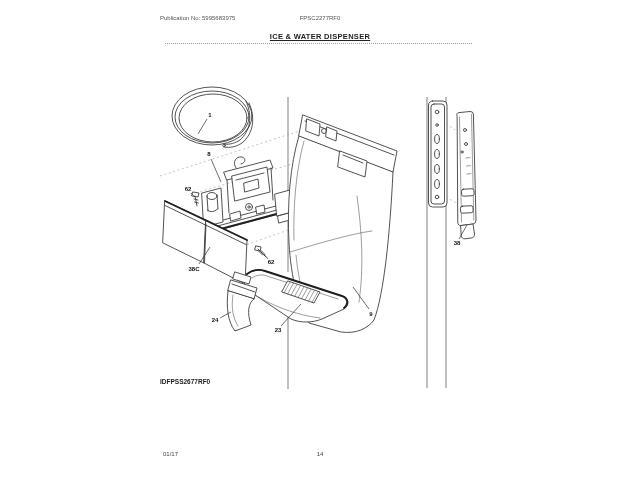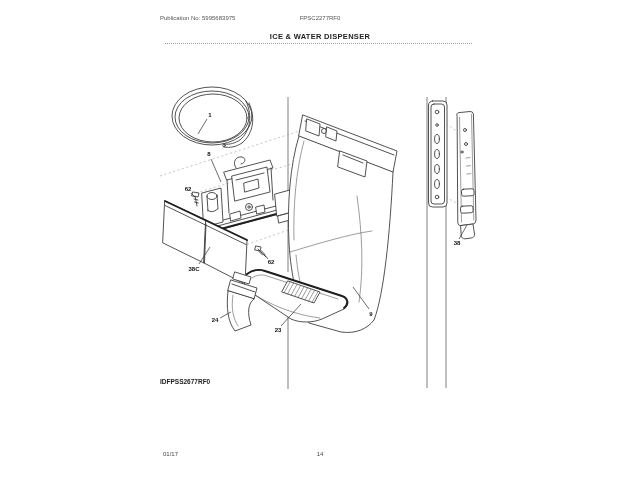--- a/index.html
+++ b/index.html
@@ -3,21 +3,21 @@
 <meta charset="utf-8">
 <style>
   html,body{margin:0;padding:0;background:#ffffff;}
   .page{
     position:relative;width:640px;height:480px;background:#ffffff;
     font-family:"Liberation Sans", sans-serif;overflow:hidden;
   }
   .txt{position:absolute;white-space:nowrap;color:#3a3a3a;}
   .pub{left:160px;top:15px;font-size:6px;color:#555;}
   .model-top{left:0;top:15px;width:640px;text-align:center;font-size:6px;color:#555;}
-  .title{left:0;top:32px;width:640px;text-align:center;font-size:7.5px;font-weight:bold;color:#222;letter-spacing:0.3px;}
+  .title{left:0;top:32px;width:640px;text-align:center;font-size:7.5px;font-weight:bold;color:#222;letter-spacing:0.3px;text-decoration:underline;}
   .header-rule{position:absolute;left:165px;top:43px;width:307px;border-top:1px dotted #9a9a9a;}
   .diagram-id{left:160px;top:378px;font-size:6.5px;font-weight:bold;color:#222;}
   .footer-date{left:163px;top:451px;font-size:6px;color:#444;}
   .footer-page{left:0;top:451px;width:640px;text-align:center;font-size:6px;color:#444;}
   svg{position:absolute;left:0;top:0;}
   svg .art{stroke:#3f3f3f;stroke-width:0.9;fill:none;stroke-linejoin:round;stroke-linecap:round;}
   svg .fillw{fill:#ffffff;}
   svg .dark{stroke:#1f1f1f;stroke-width:1.9;}
   svg .thin{stroke-width:0.6;stroke:#5a5a5a;}
   svg .dash{stroke:#ababab;stroke-width:0.7;stroke-dasharray:2 2.6;fill:none;}

